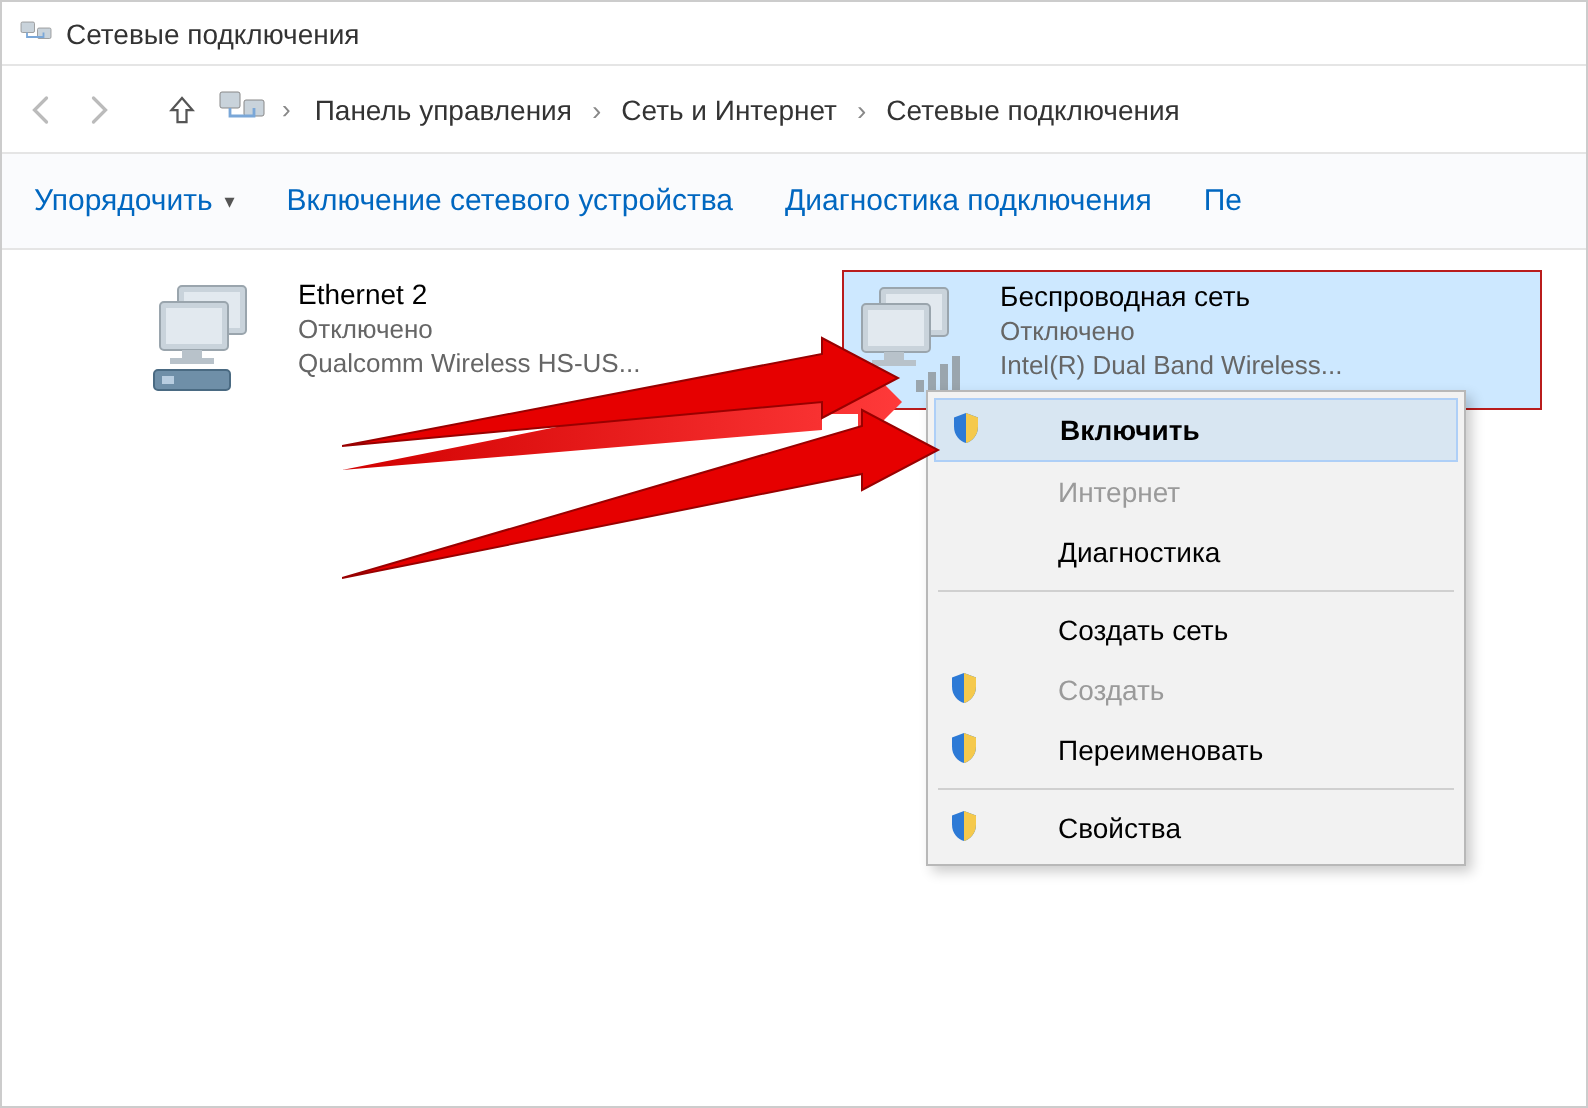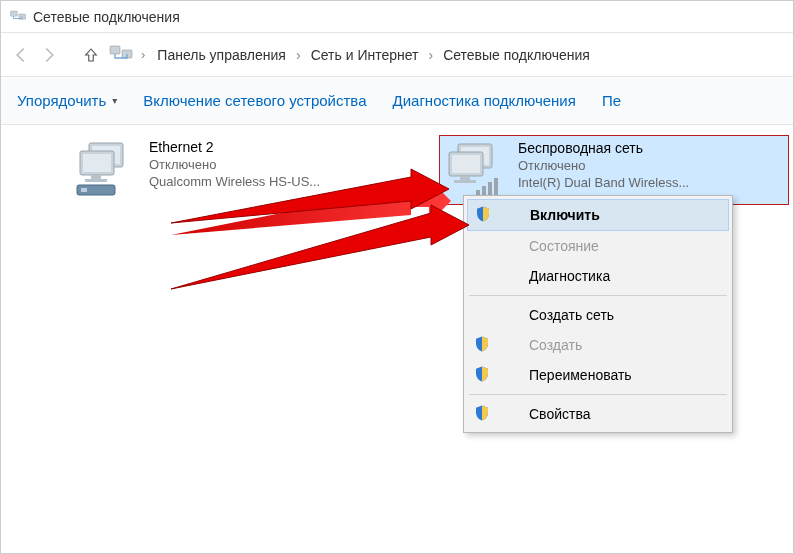--- a/index.html
+++ b/index.html
@@ -60,21 +60,21 @@
   display: flex;
   align-items: center;
 }
 .tool-link .dd { margin-left: 6px; font-size: 10px; color: #555; }
 
 .content {
   position: relative;
   padding: 10px 0 0 0;
   height: calc(100% - 32px - 44px - 48px);
 }
-.adapters { display: flex; gap: 18px; padding-left: 70px; }
+.adapters { display: flex; gap: 0; padding-left: 70px; }
 .adapter {
   width: 350px;
   display: flex;
   padding: 4px;
 }
 .adapter.selected {
   background: #cde8ff;
   border: 1px solid #b91c1c;
 }
 .adapter-icon { width: 64px; height: 60px; position: relative; margin-right: 10px; flex-shrink: 0; }
@@ -237,21 +237,21 @@
       <span class="micon">
         <svg class="shield" viewBox="0 0 24 24">
             <path d="M12 2 L20 5 V11 C20 17 16 21 12 22 C8 21 4 17 4 11 V5 Z" fill="#2d7ad6"></path>
             <path d="M12 2 L20 5 V11 C20 17 16 21 12 22 V2 Z" fill="#f5c94c"></path>
           </svg>
       </span>
       <span>Включить</span>
     </div>
     <div class="menu-item disabled">
       <span class="micon"></span>
-      <span>Состояние</span>
+      <span>Интернет</span>
     </div>
     <div class="menu-item">
       <span class="micon"></span>
       <span>Диагностика</span>
     </div>
     <div class="menu-sep"></div>
     <div class="menu-item">
       <span class="micon"></span>
       <span>Создать сеть</span>
     </div>

